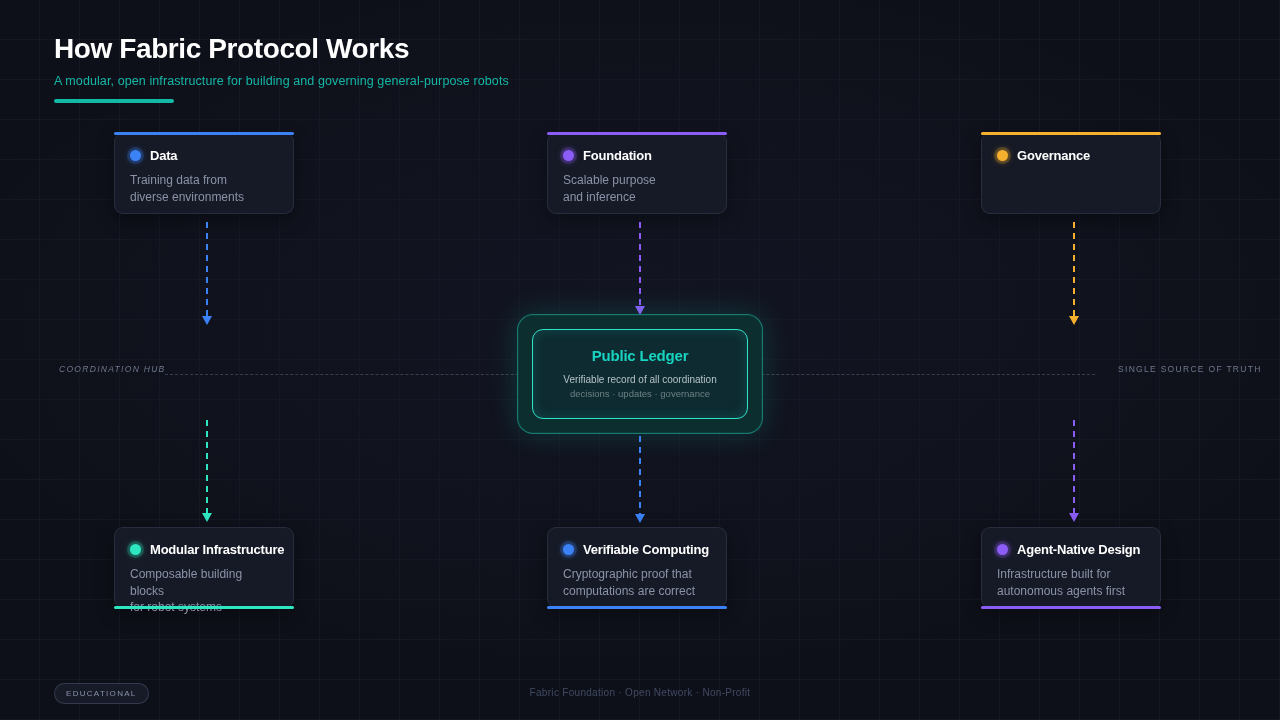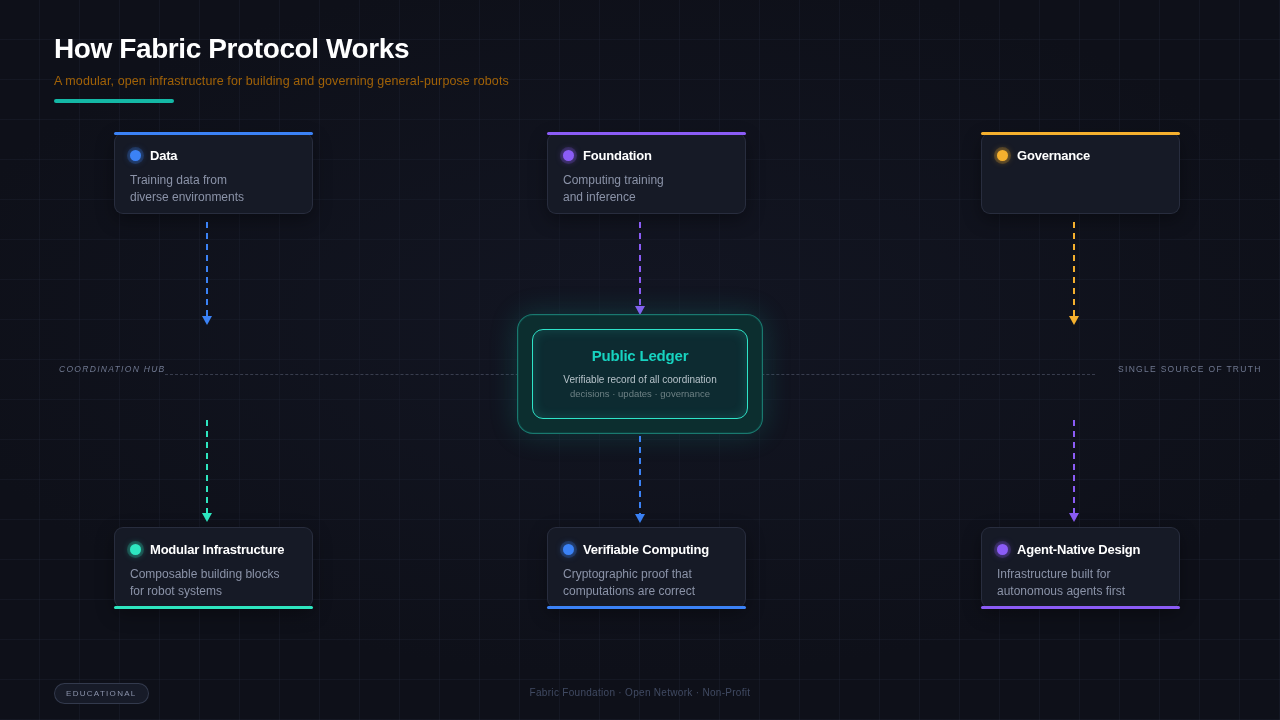--- a/index.html
+++ b/index.html
@@ -28,21 +28,21 @@
   }
 
   
   #header{ position:absolute; left:54px; top:33px; }
   #page-title{
     font-size:28px; font-weight:bold; color:#ffffff;
     letter-spacing:-.4px; line-height:1.15;
   }
   #page-subtitle{
     margin-top:9px;
-    font-size:12.5px; color:#a16207; letter-spacing:.1px;
+    font-size:12.5px; color:#14b8a6; letter-spacing:.1px;
   }
   #title-underline{
     margin-top:11px; width:120px; height:4px; border-radius:2px;
     background:#14b8a6;
   }
 
   
   #hub-line{
     position:absolute; left:165px; top:374px; width:930px; height:1px;
     border-top:1px dashed rgba(150,160,190,.30);
@@ -51,21 +51,21 @@
     position:absolute; top:364px;
     font-size:8.5px; letter-spacing:1.3px; color:#6f7890;
     font-weight:normal;
   }
   #axis-label-left{ left:59px;font-style:italic; }
   #axis-label-right{ left:1118px; }
 
   
   .card{
     position:absolute;
-    width:199px;
+    width:180px;
     background:#161a26;
     border:1px solid rgba(120,135,170,.18);
     border-radius:9px;
     padding:14px 15px 15px 15px;
     box-shadow:0 6px 18px rgba(0,0,0,.35);
   }
   .card.top{ top:133px; height:81px; border-top:none; padding-top:15px; }
   .card.bottom{ top:527px; height:81px; border-bottom:none; }
   .accent-bar{
     position:absolute; left:-1px; right:-1px; height:3px;
@@ -177,21 +177,21 @@
   <div class="card-desc" style="white-space: pre-line;">Training data from
 diverse environments</div>
 </div>
 
 <div class="card top col-mid">
   <div class="accent-bar" style="background: rgb(139, 92, 246);"></div>
   <div class="card-head">
     <span class="dot" style="background: rgb(139, 92, 246); box-shadow: rgba(139, 92, 246, 0.2) 0px 0px 0px 3px, rgba(139, 92, 246, 0.6) 0px 0px 7px;"></span>
     <span class="card-title">Foundation</span>
   </div>
-  <div class="card-desc" style="white-space: pre-line;">Computing training
+  <div class="card-desc" style="white-space: pre-line;">Scalable purpose
 and inference</div>
 </div>
 
 <div class="card top col-right">
   <div class="accent-bar" style="background: rgb(245, 176, 46);"></div>
   <div class="card-head">
     <span class="dot" style="background: rgb(245, 176, 46); box-shadow: rgba(245, 176, 46, 0.2) 0px 0px 0px 3px, rgba(245, 176, 46, 0.6) 0px 0px 7px;"></span>
     <span class="card-title">Governance</span>
   </div>
 </div>

